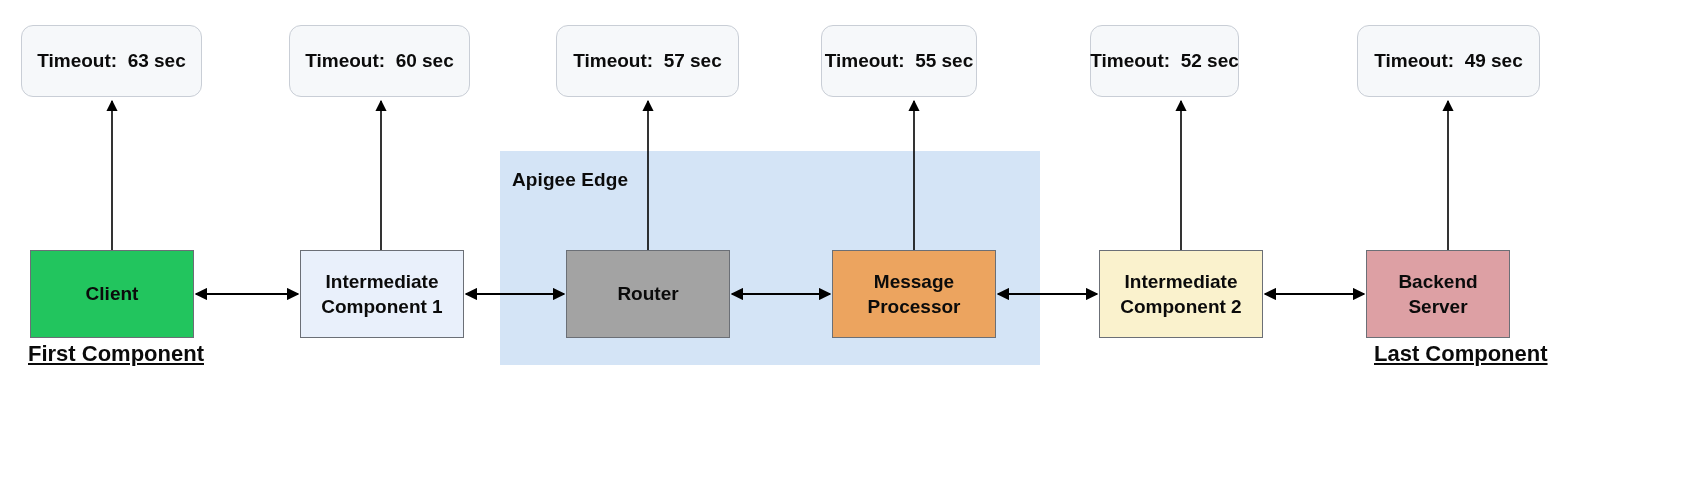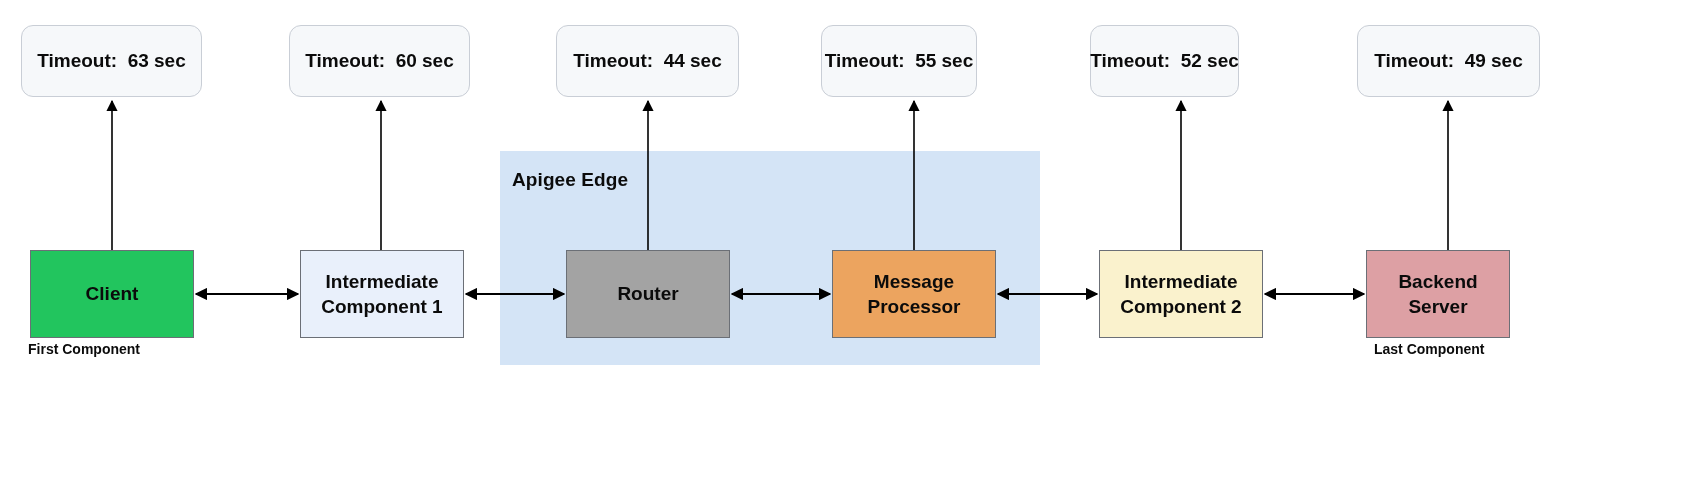--- a/index.html
+++ b/index.html
@@ -81,25 +81,26 @@
     color: #0b0b0b;
     line-height: 1.32;
     display: block;
     white-space: pre-line;
   }
 
   
   .caption {
     position: absolute;
     top: 341px;
-    font-size: 14px;
+    font-size: 22px;
     font-weight: bold;
     color: #0b0b0b;
     white-space: nowrap;
     z-index: 6;
+    text-decoration: underline;
   }
 
   
   #connectors {
     position: absolute;
     left: 0;
     top: 0;
     width: 1696px;
     height: 496px;
     z-index: 4;
@@ -144,21 +145,21 @@
     </g>
   </svg>
 
   <div class="timeout-pill" style="left:21px;  width:181px;">
       <span>Timeout:  63 sec</span>
     </div>
   <div class="timeout-pill" style="left:289px; width:181px;">
       <span>Timeout:  60 sec</span>
     </div>
   <div class="timeout-pill" style="left:556px; width:183px;">
-      <span>Timeout:  44 sec</span>
+      <span>Timeout:  57 sec</span>
     </div>
   <div class="timeout-pill" style="left:821px; width:156px;">
       <span>Timeout:  55 sec</span>
     </div>
   <div class="timeout-pill" style="left:1090px;width:149px;text-align:center;">
       <span>Timeout:  52 sec</span>
     </div>
   <div class="timeout-pill" style="left:1357px;width:183px;">
       <span>Timeout:  49 sec</span>
     </div>

